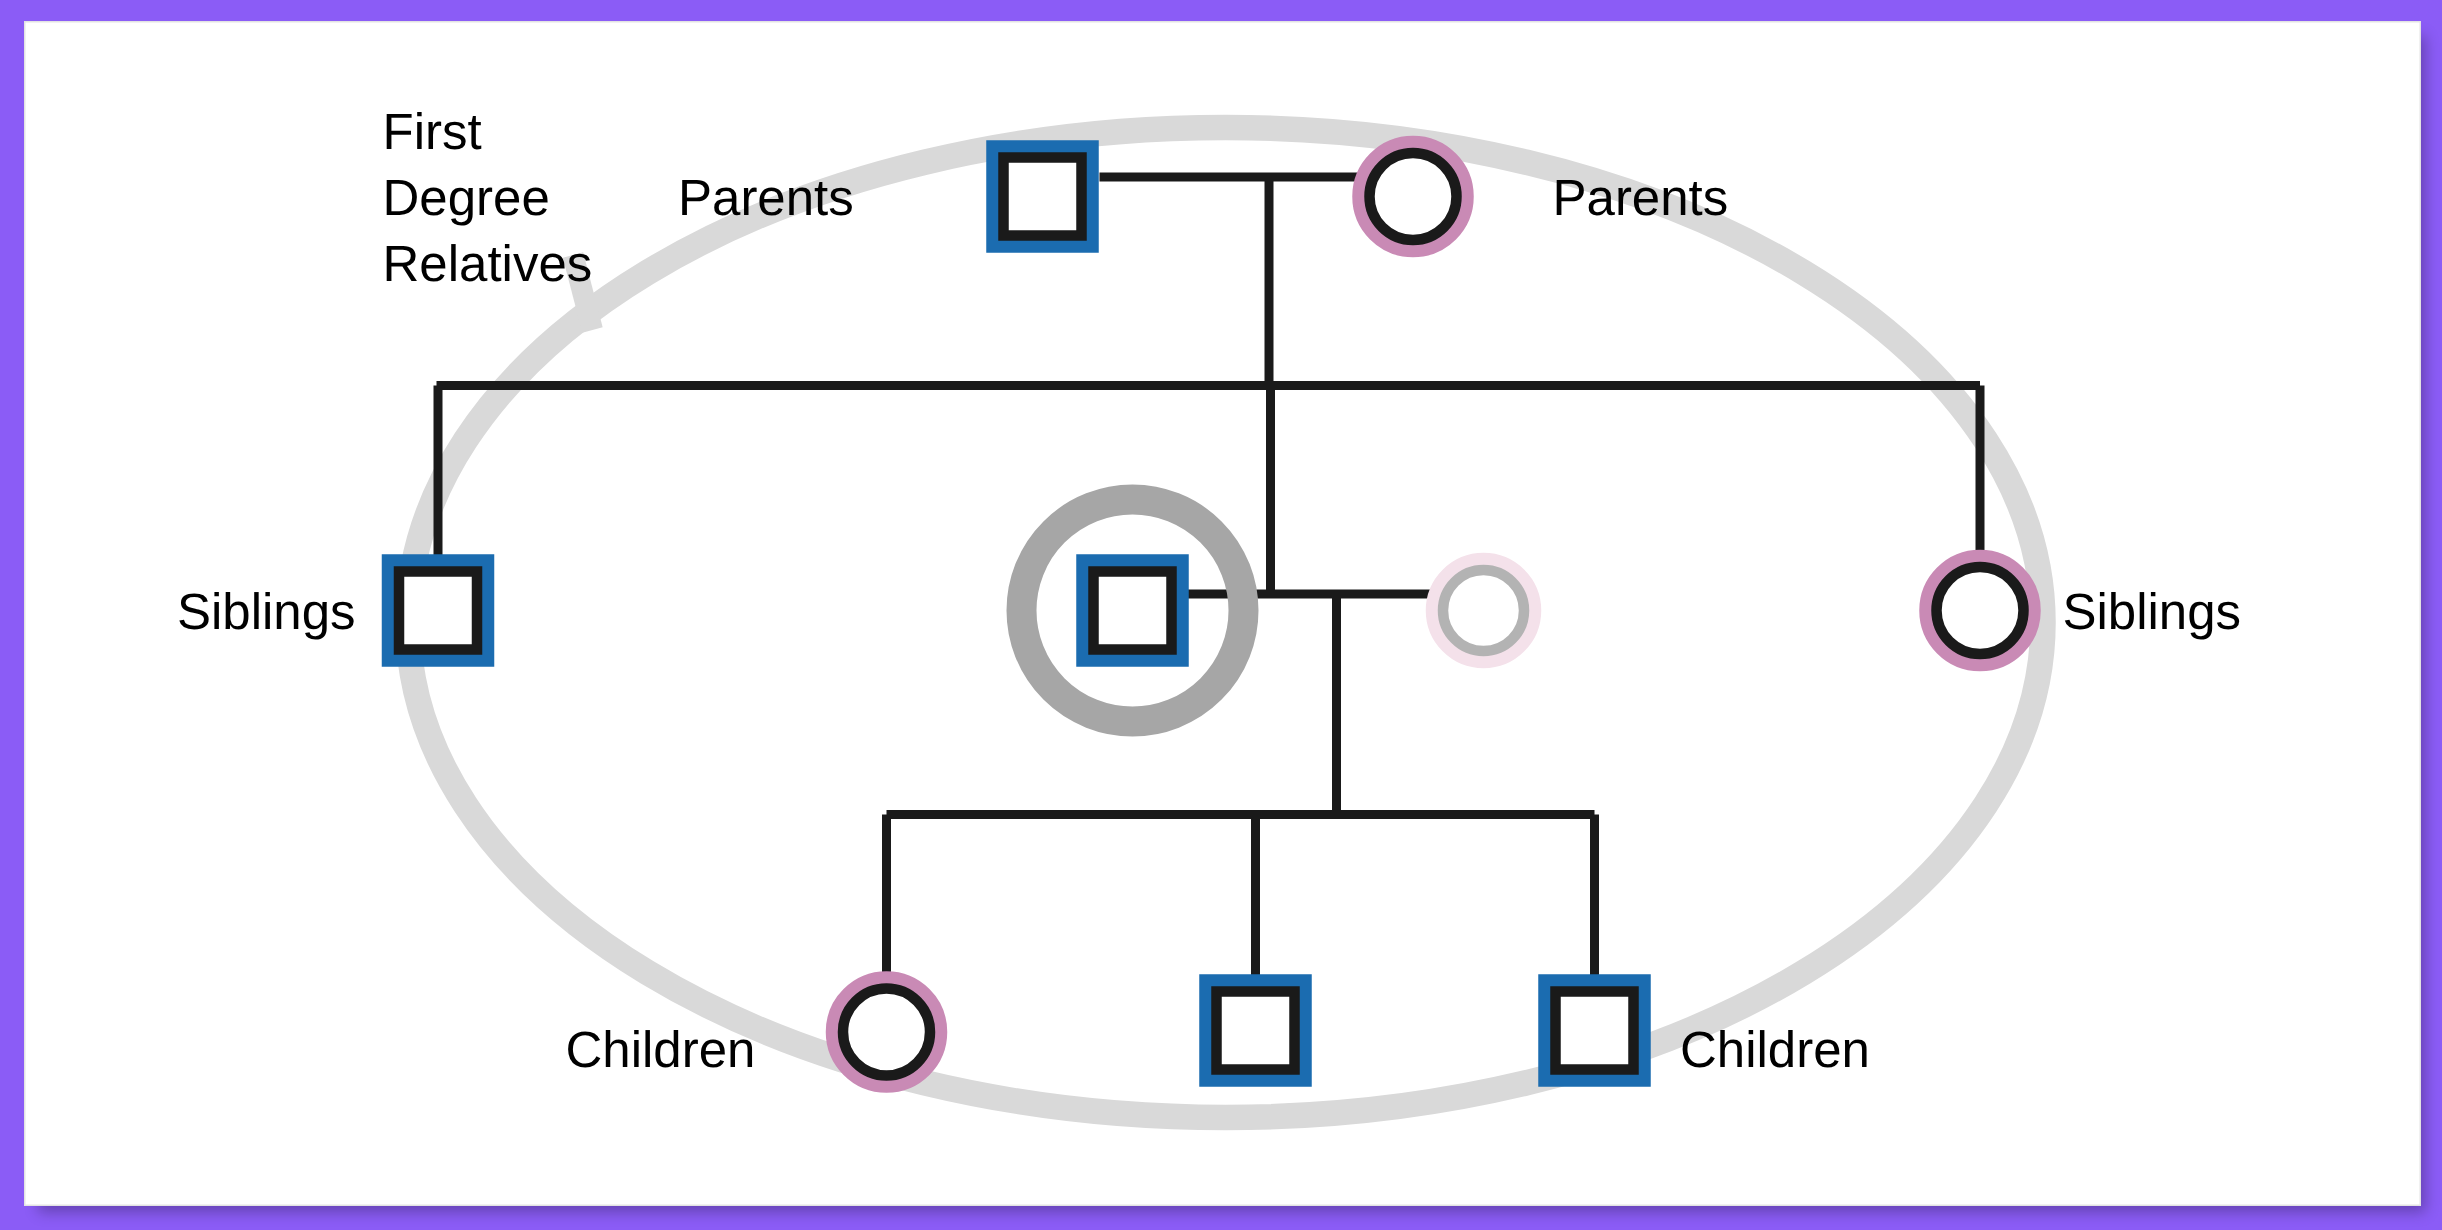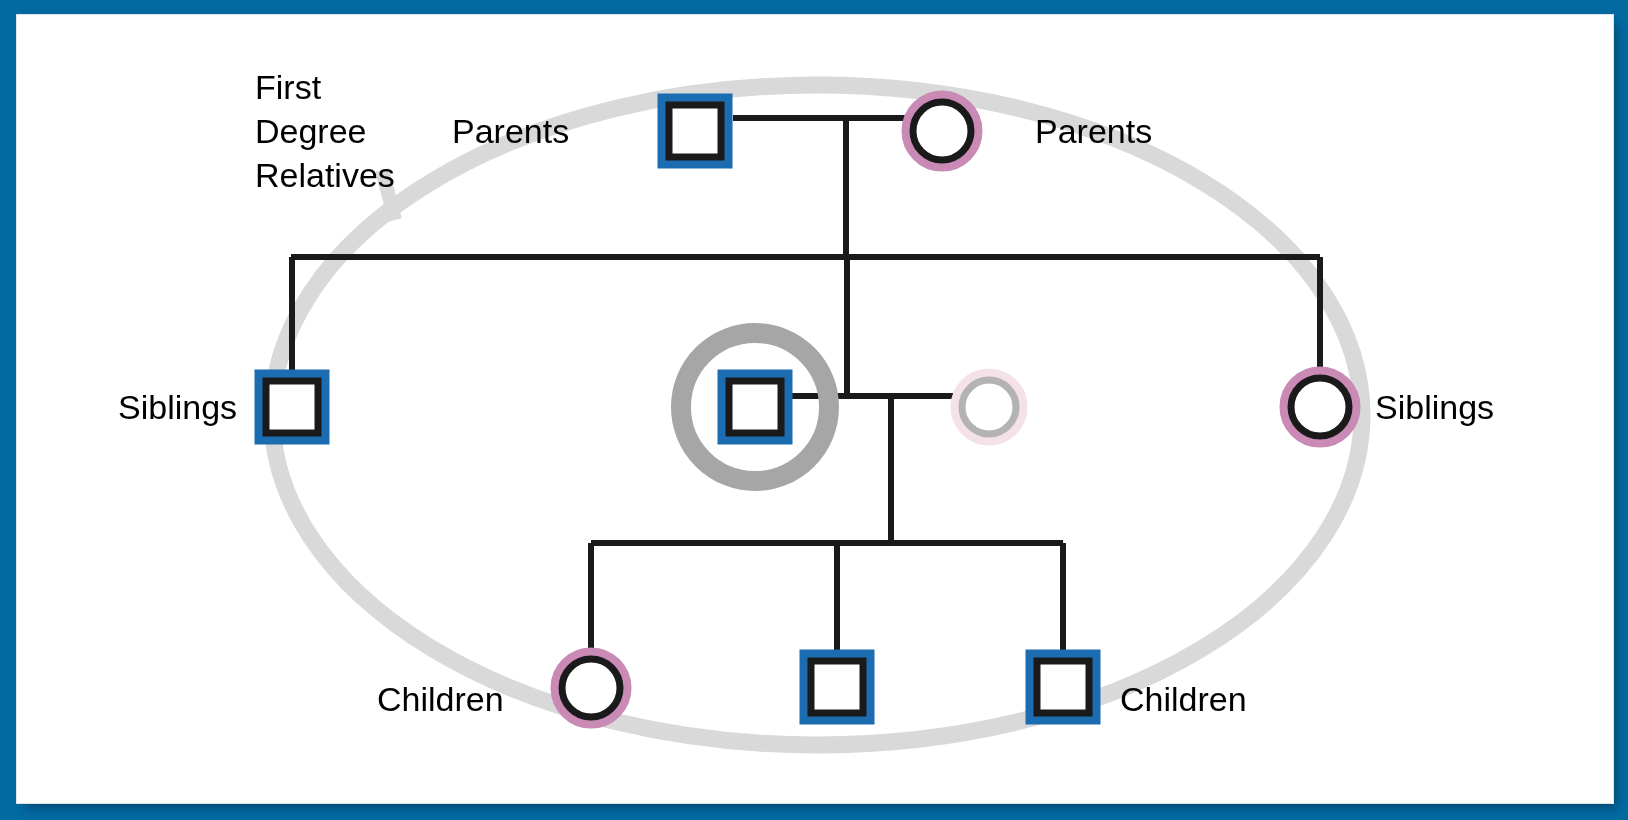--- a/index.html
+++ b/index.html
@@ -6,21 +6,21 @@
     margin: 0;
     padding: 0;
     background: #ffffff;
     font-family: "Liberation Sans", sans-serif;
   }
   #root {
     position: relative;
     width: 1628px;
     height: 820px;
     overflow: hidden;
-    background: #0369a1;
+    background: #8b5cf6;
     text-decoration: underline;
   }
   #canvas-card {
     position: absolute;
     left: 16px;
     top: 14px;
     width: 1598px;
     height: 790px;
     background: #ffffff;
     border: 1px solid #e3e3e3;

